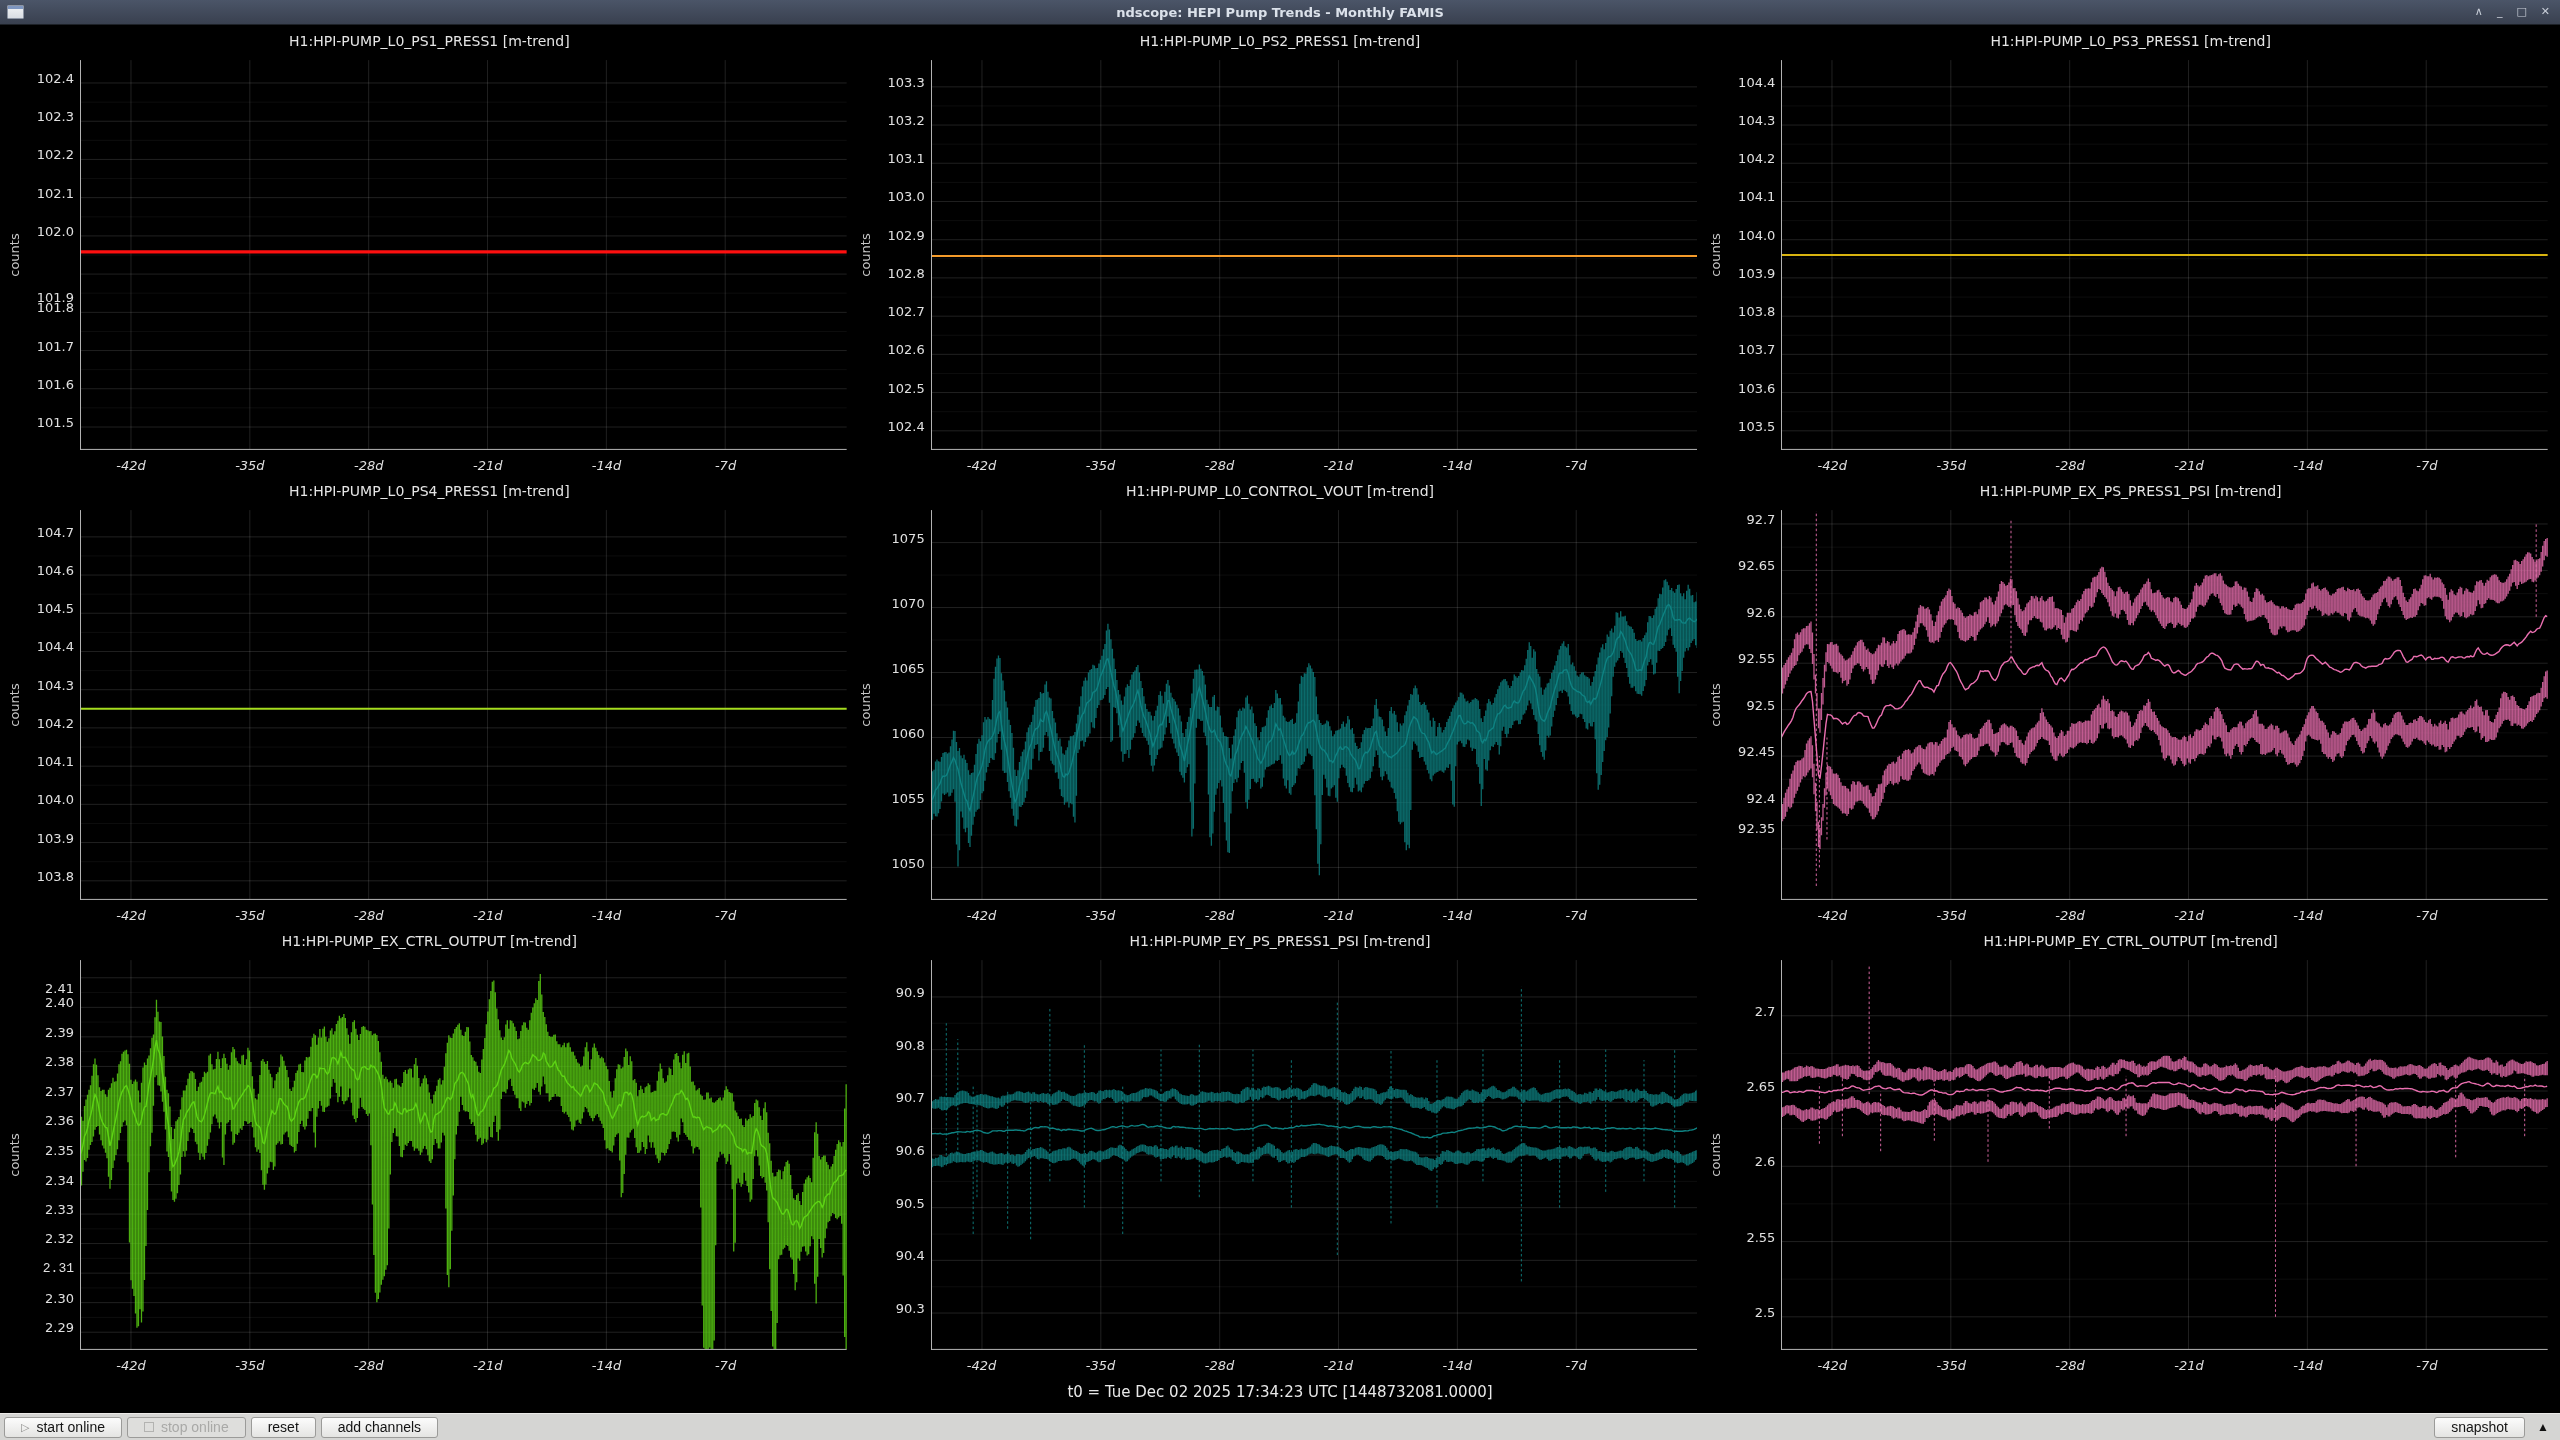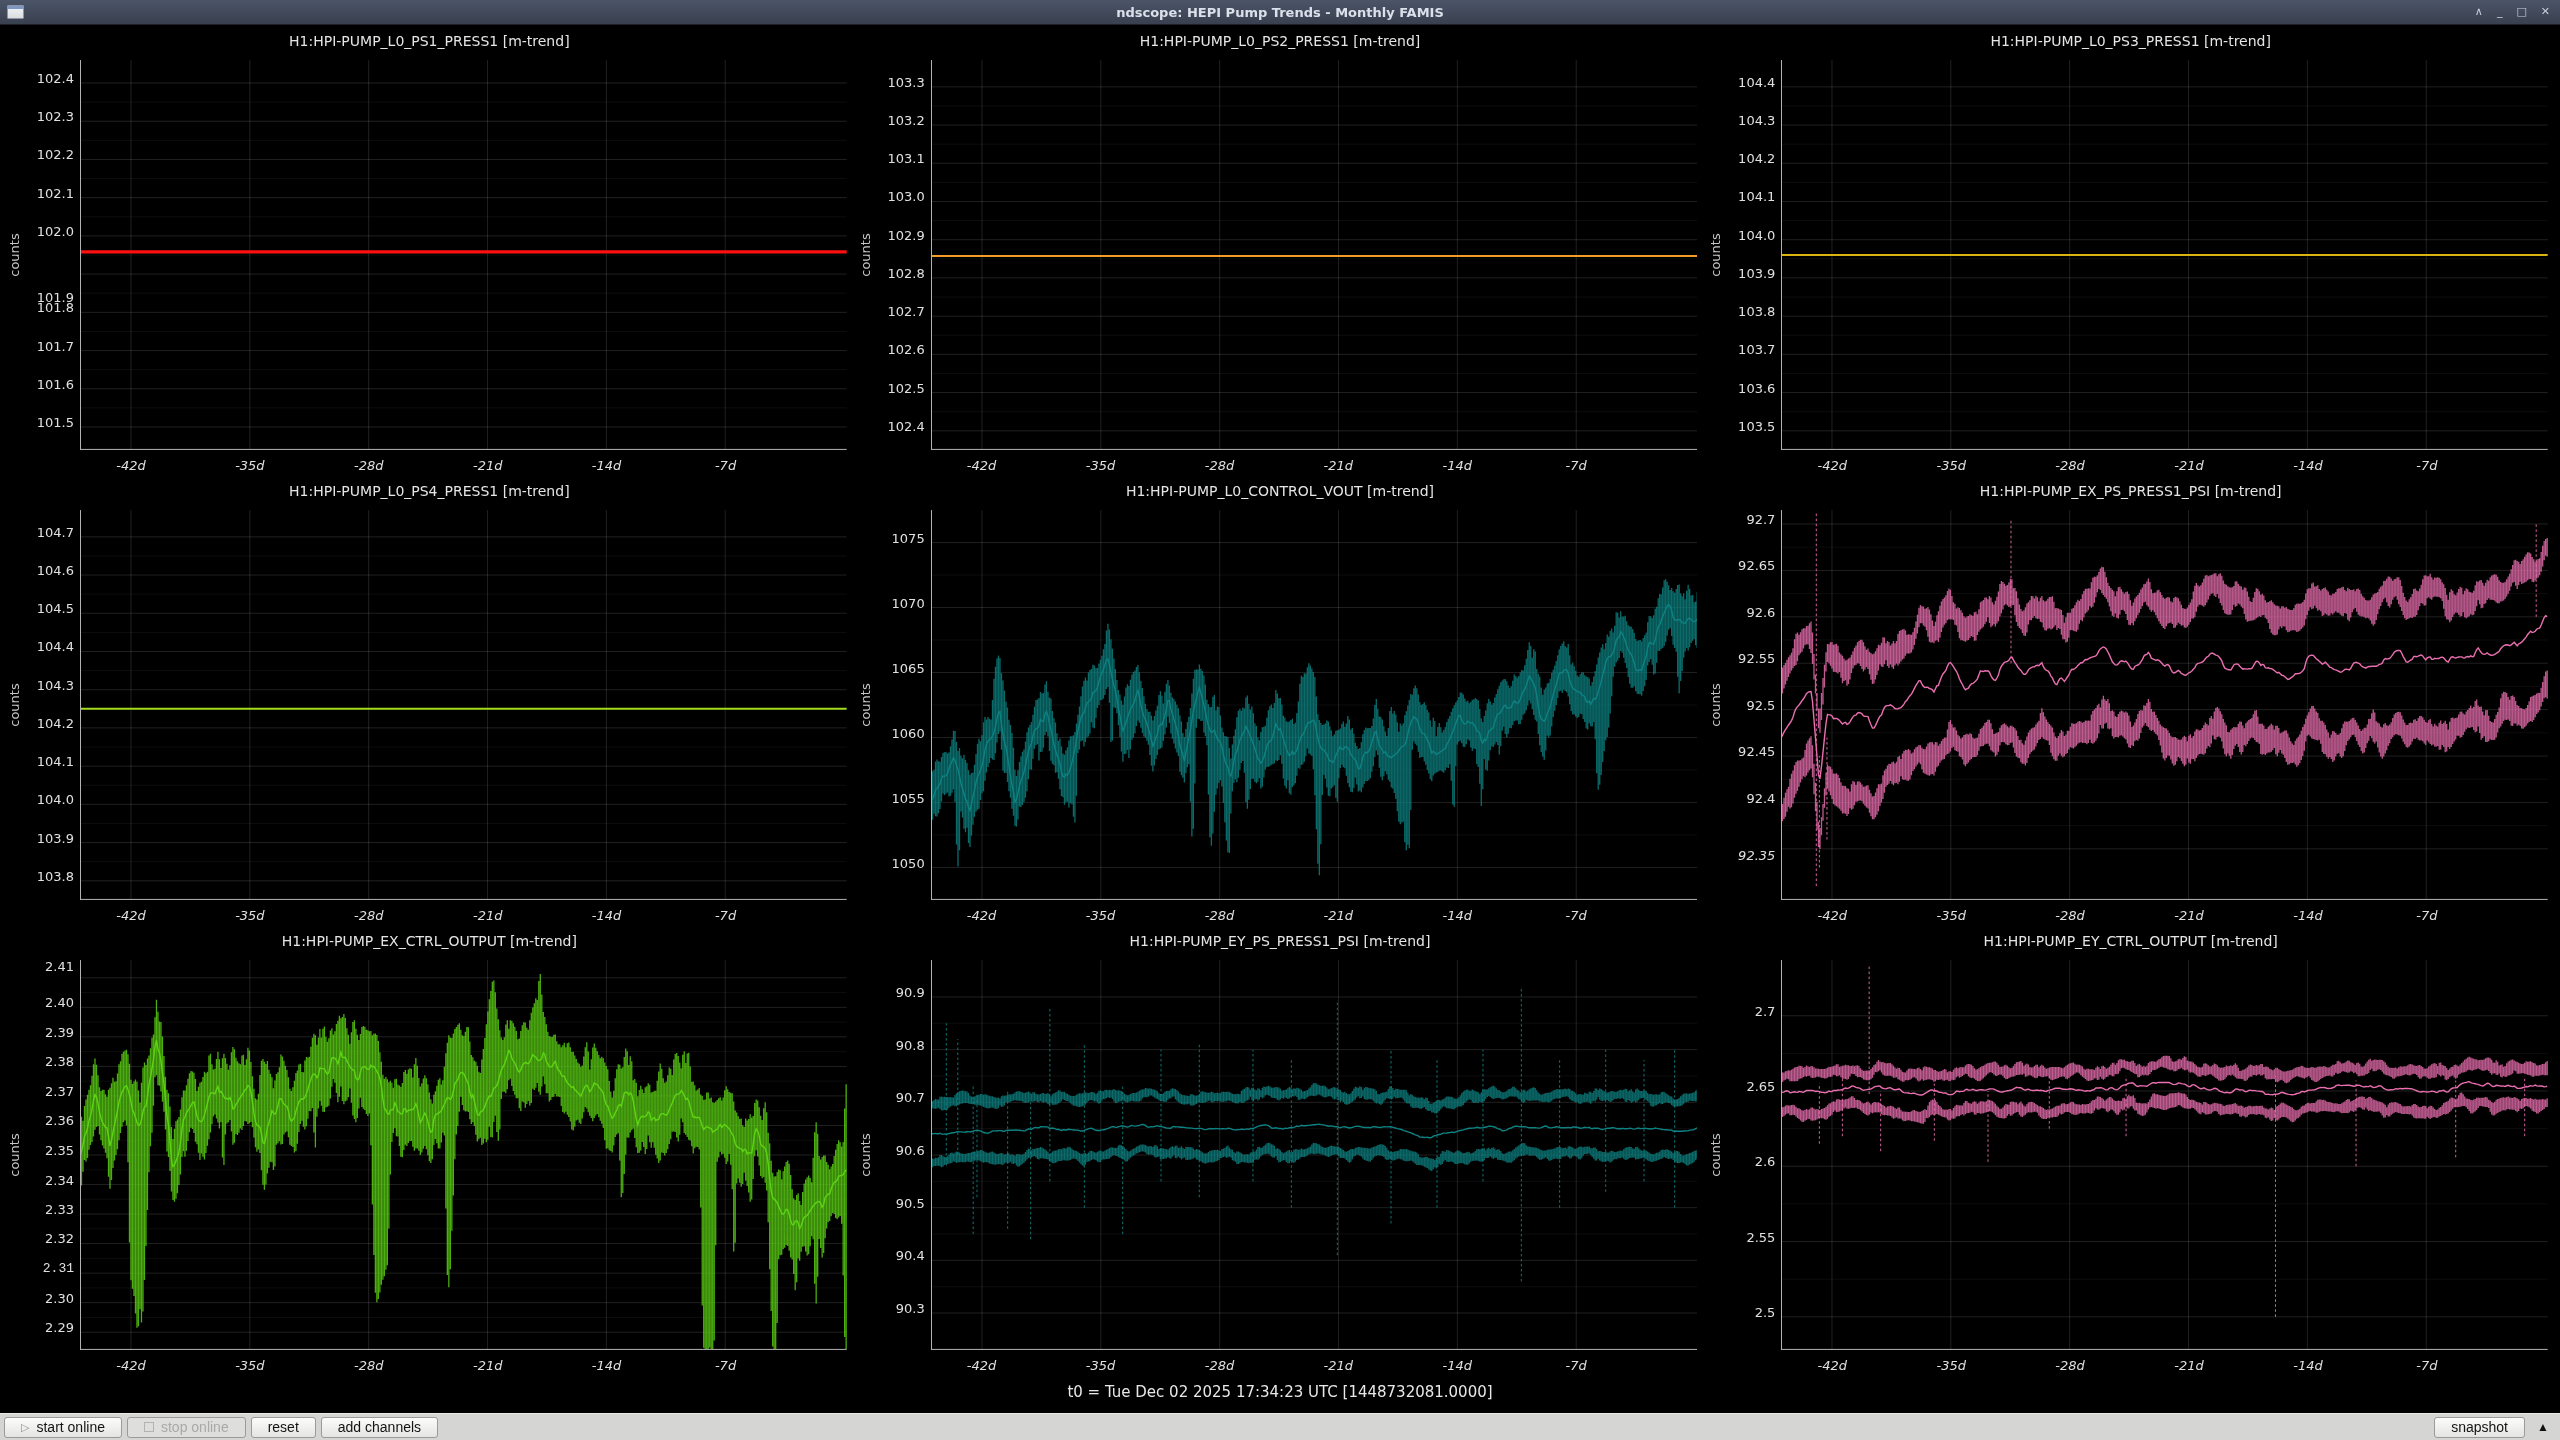--- a/index.html
+++ b/index.html
@@ -249,21 +249,21 @@
               <span>counts</span>
             </div>
           <div class="yticks">
               <div class="ytick" style="top: 13.9286px;">92.7</div>
               <div class="ytick" style="top: 60.3571px;">92.65</div>
               <div class="ytick" style="top: 106.786px; text-align: center;">92.6</div>
               <div class="ytick" style="top: 153.214px;">92.55</div>
               <div class="ytick" style="top: 199.643px;">92.5</div>
               <div class="ytick" style="top: 246.071px;">92.45</div>
               <div class="ytick" style="top: 292.5px;">92.4</div>
-              <div class="ytick" style="top: 350px; font-style: italic;">92.35</div>
+              <div class="ytick" style="top: 323px;">92.35</div>
             </div>
           <div class="parea">
               <svg viewBox="0 0 767 390">
                 <path d="M0 37.1 H767 M0 83.6 H767 M0 130.0 H767 M0 176.4 H767 M0 222.9 H767 M0 269.3 H767 M0 315.7 H767 " stroke="#ffffff" stroke-opacity="0.055" fill="none"></path>
                 <path d="M0 13.9 H767 M0 60.4 H767 M0 106.8 H767 M0 153.2 H767 M0 199.6 H767 M0 246.1 H767 M0 292.5 H767 M0 338.9 H767 M51.0 0 V390 M169.9 0 V390 M288.8 0 V390 M407.7 0 V390 M526.6 0 V390 M645.5 0 V390 " stroke="#ffffff" stroke-opacity="0.13" fill="none"></path>
                 <path d="M0.0 187.4 V160.1 M0.0 314.9 V297.0 M1.5 183.6 V157.5 M1.5 311.3 V294.0 M3.0 178.6 V155.1 M3.0 309.0 V287.9 M4.5 174.4 V152.9 M4.5 306.7 V282.7 M6.0 170.8 V149.8 M6.0 301.8 V279.4 M7.5 166.9 V147.3 M7.5 296.8 V276.8 M9.0 163.5 V145.3 M9.0 298.5 V268.7 M10.5 160.4 V142.8 M10.5 297.2 V263.9 M12.0 158.2 V138.2 M12.0 293.5 V260.6 M13.5 156.1 V129.3 M13.5 287.7 V255.4 M15.0 154.9 V123.6 M15.0 283.9 V252.1 M16.5 151.2 V122.5 M16.5 280.8 V250.4 M18.0 145.2 V124.8 M18.0 276.8 V250.5 M19.5 143.3 V122.3 M19.5 272.6 V250.2 M21.0 141.7 V119.1 M21.0 269.3 V248.5 M22.5 138.6 V118.3 M22.5 266.4 V247.4 M24.0 135.2 V118.1 M24.0 267.4 V239.9 M25.5 134.1 V116.0 M25.5 265.5 V233.6 M27.0 134.5 V115.8 M27.0 262.5 V230.5 M28.5 139.1 V113.2 M28.5 260.3 V228.2 M30.0 143.1 V111.4 M30.0 258.5 V226.3 M31.5 153.9 V122.5 M31.5 267.2 V235.3 M33.0 169.5 V143.9 M33.0 284.2 V253.9 M34.5 183.5 V164.7 M34.5 301.4 V272.7 M36.0 200.3 V183.0 M36.0 319.8 V291.9 M37.5 218.3 V198.5 M37.5 337.1 V311.8 M39.0 222.7 V198.5 M39.0 339.1 V318.1 M40.5 210.1 V183.0 M40.5 325.4 V307.4 M42.0 194.4 V168.1 M42.0 310.9 V294.0 M43.5 177.5 V154.7 M43.5 297.8 V278.2 M45.0 161.6 V142.3 M45.0 285.5 V262.9 M46.5 152.0 V133.9 M46.5 278.2 V254.6 M48.0 153.2 V134.3 M48.0 281.6 V256.0 M49.5 155.8 V132.1 M49.5 285.2 V256.9 M51.0 158.4 V131.9 M51.0 289.1 V259.3 M52.5 161.7 V134.7 M52.5 294.0 V263.6 M54.0 162.1 V134.1 M54.0 295.6 V263.8 M55.5 162.6 V133.6 M55.5 296.3 V263.3 M57.0 163.6 V135.8 M57.0 297.6 V264.8 M58.5 162.1 V142.5 M58.5 298.9 V268.0 M60.0 167.7 V144.3 M60.0 300.9 V272.3 M61.5 173.2 V145.7 M61.5 303.5 V275.8 M63.0 171.0 V148.5 M63.0 303.4 V275.7 M64.5 170.2 V150.6 M64.5 303.7 V276.0 M66.0 175.7 V149.7 M66.0 306.0 V278.2 M67.5 174.1 V148.6 M67.5 304.1 V278.7 M69.0 169.4 V147.5 M69.0 298.2 V281.5 M70.5 163.1 V144.8 M70.5 299.9 V274.3 M72.0 158.5 V141.3 M72.0 298.9 V271.0 M73.5 155.5 V137.8 M73.5 295.2 V271.7 M75.0 155.1 V135.4 M75.0 291.9 V274.8 M76.5 153.2 V132.3 M76.5 291.5 V271.5 M78.0 153.5 V131.0 M78.0 290.7 V271.2 M79.5 156.0 V129.8 M79.5 290.6 V272.5 M81.0 159.1 V129.6 M81.0 291.3 V274.5 M82.5 161.5 V132.2 M82.5 293.9 V276.7 M84.0 159.5 V136.1 M84.0 295.8 V276.5 M85.5 156.9 V139.8 M85.5 297.6 V275.6 M87.0 158.9 V138.6 M87.0 298.5 V275.4 M88.5 164.3 V141.8 M88.5 302.8 V279.7 M90.0 169.8 V143.1 M90.0 306.4 V283.4 M91.5 174.1 V144.2 M91.5 309.4 V286.5 M93.0 173.5 V143.6 M93.0 309.4 V286.1 M94.5 169.5 V141.2 M94.5 307.4 V282.5 M96.0 165.0 V138.2 M96.0 304.8 V278.4 M97.5 160.5 V134.6 M97.5 301.2 V274.4 M99.0 154.6 V135.2 M99.0 296.0 V274.2 M100.5 156.4 V132.6 M100.5 292.5 V273.5 M102.0 157.1 V127.1 M102.0 289.0 V265.4 M103.5 154.2 V127.5 M103.5 282.7 V260.5 M105.0 150.3 V133.1 M105.0 276.7 V258.9 M106.5 156.0 V130.9 M106.5 275.1 V255.5 M108.0 158.0 V132.0 M108.0 273.8 V253.8 M109.5 154.4 V135.5 M109.5 271.0 V254.0 M111.0 157.2 V133.5 M111.0 273.8 V252.3 M112.5 159.1 V130.9 M112.5 275.2 V251.4 M114.0 155.5 V133.1 M114.0 273.3 V253.4 M115.5 153.5 V131.0 M115.5 272.8 V251.7 M117.0 155.6 V123.9 M117.0 274.2 V247.0 M118.5 153.5 V121.0 M118.5 271.7 V245.8 M120.0 151.4 V120.1 M120.0 266.3 V249.0 M121.5 149.5 V119.5 M121.5 269.2 V243.5 M123.0 148.4 V119.0 M123.0 270.0 V240.9 M124.5 145.7 V120.4 M124.5 269.6 V239.7 M126.0 143.4 V124.8 M126.0 270.9 V240.0 M127.5 143.4 V124.2 M127.5 270.8 V239.1 M129.0 143.5 V124.5 M129.0 269.6 V240.3 M130.5 142.4 V124.7 M130.5 265.3 V243.5 M132.0 139.4 V122.3 M132.0 261.1 V242.5 M133.5 134.9 V117.7 M133.5 259.4 V239.2 M135.0 128.8 V111.5 M135.0 256.5 V237.2 M136.5 123.4 V104.8 M136.5 254.5 V236.4 M138.0 117.1 V97.8 M138.0 252.5 V234.9 M139.5 113.2 V94.9 M139.5 254.2 V235.3 M141.0 113.3 V96.1 M141.0 259.3 V237.8 M142.5 115.4 V96.4 M142.5 262.8 V239.1 M144.0 116.6 V98.7 M144.0 263.9 V239.3 M145.5 120.3 V98.1 M145.5 264.5 V236.5 M147.0 126.7 V97.0 M147.0 265.3 V233.6 M148.5 131.8 V99.4 M148.5 265.8 V232.6 M150.0 132.7 V104.3 M150.0 264.6 V232.0 M151.5 132.2 V110.4 M151.5 264.0 V232.2 M153.0 133.2 V116.0 M153.0 265.6 V234.4 M154.5 130.6 V111.8 M154.5 261.7 V232.0 M156.0 130.1 V105.3 M156.0 257.2 V232.3 M157.5 132.0 V101.3 M157.5 255.9 V235.7 M159.0 127.7 V95.6 M159.0 252.7 V233.7 M160.5 122.0 V91.5 M160.5 250.6 V230.9 M162.0 117.5 V89.0 M162.0 249.6 V228.9 M163.5 114.7 V87.4 M163.5 248.9 V227.6 M165.0 113.1 V85.2 M165.0 245.2 V227.6 M166.5 110.3 V80.9 M166.5 243.9 V219.5 M168.0 109.2 V78.4 M168.0 243.6 V211.9 M169.5 109.4 V79.6 M169.5 241.5 V210.0 M171.0 109.3 V86.0 M171.0 237.9 V214.3 M172.5 110.0 V92.2 M172.5 236.8 V217.6 M174.0 114.8 V93.8 M174.0 240.2 V217.2 M175.5 115.4 V98.5 M175.5 241.1 V220.5 M177.0 122.0 V97.3 M177.0 241.8 V224.8 M178.5 128.2 V97.9 M178.5 246.3 V226.2 M180.0 130.2 V100.2 M180.0 246.9 V228.5 M181.5 130.2 V102.8 M181.5 249.5 V227.2 M183.0 130.9 V106.1 M183.0 254.5 V224.9 M184.5 131.7 V107.6 M184.5 256.3 V224.6 M186.0 130.4 V106.4 M186.0 254.0 V223.8 M187.5 129.9 V106.0 M187.5 252.6 V224.4 M189.0 128.0 V104.1 M189.0 250.2 V223.2 M190.5 125.9 V105.3 M190.5 249.0 V224.1 M192.0 126.9 V105.7 M192.0 247.3 V227.6 M193.5 130.8 V102.2 M193.5 247.1 V228.7 M195.0 130.4 V101.6 M195.0 247.1 V228.0 M196.5 125.0 V104.3 M196.5 245.3 V227.4 M198.0 121.8 V99.2 M198.0 240.7 V223.8 M199.5 119.4 V92.3 M199.5 236.5 V218.9 M201.0 118.3 V91.3 M201.0 236.3 V217.8 M202.5 116.7 V89.9 M202.5 235.9 V215.8 M204.0 114.1 V87.5 M204.0 234.4 V213.1 M205.5 111.8 V87.4 M205.5 233.8 V211.9 M207.0 107.2 V89.3 M207.0 233.8 V209.7 M208.5 113.0 V85.9 M208.5 236.3 V209.8 M210.0 117.2 V87.4 M210.0 240.3 V213.3 M211.5 115.6 V92.3 M211.5 241.4 V219.2 M213.0 114.2 V94.5 M213.0 242.4 V223.9 M214.5 116.4 V90.7 M214.5 246.5 V223.5 M216.0 113.5 V86.6 M216.0 245.0 V222.8 M217.5 111.2 V81.4 M217.5 241.8 V222.0 M219.0 106.5 V74.0 M219.0 235.4 V217.8 M220.5 103.3 V70.9 M220.5 232.2 V215.2 M222.0 99.5 V71.9 M222.0 231.9 V214.2 M223.5 95.2 V73.8 M223.5 232.4 V213.3 M225.0 94.1 V75.6 M225.0 234.3 V214.4 M226.5 95.4 V74.9 M226.5 235.3 V216.2 M228.0 96.9 V72.4 M228.0 234.9 V217.4 M229.5 96.4 V68.6 M229.5 233.1 V215.8 M231.0 95.4 V69.3 M231.0 232.6 V215.8 M232.5 94.9 V78.1 M232.5 237.5 V216.9 M234.0 105.2 V78.0 M234.0 242.9 V218.2 M235.5 111.9 V81.3 M235.5 246.5 V220.5 M237.0 116.0 V88.1 M237.0 247.7 V225.9 M238.5 118.0 V94.5 M238.5 248.3 V230.0 M240.0 119.5 V99.0 M240.0 252.3 V229.7 M241.5 123.0 V101.3 M241.5 253.9 V233.2 M243.0 125.5 V100.1 M243.0 253.9 V234.8 M244.5 125.9 V97.1 M244.5 255.6 V230.6 M246.0 122.5 V93.5 M246.0 252.9 V226.6 M247.5 114.5 V92.2 M247.5 247.9 V222.6 M249.0 110.1 V90.3 M249.0 244.3 V220.2 M250.5 110.3 V85.9 M250.5 242.0 V218.6 M252.0 107.9 V86.2 M252.0 240.8 V217.7 M253.5 106.0 V88.4 M253.5 239.6 V217.2 M255.0 108.2 V85.8 M255.0 236.4 V214.5 M256.5 109.0 V87.1 M256.5 233.0 V212.4 M258.0 108.6 V91.1 M258.0 229.9 V210.8 M259.5 111.7 V87.6 M259.5 229.1 V203.1 M261.0 112.5 V85.9 M261.0 226.9 V198.2 M262.5 117.5 V90.1 M262.5 228.8 V202.2 M264.0 120.3 V91.5 M264.0 229.6 V206.4 M265.5 120.4 V90.7 M265.5 230.3 V209.5 M267.0 118.7 V88.6 M267.0 230.8 V212.1 M268.5 118.2 V86.9 M268.5 235.0 V213.9 M270.0 119.4 V86.9 M270.0 242.8 V215.5 M271.5 118.6 V86.3 M271.5 246.2 V217.5 M273.0 117.2 V91.6 M273.0 249.3 V222.6 M274.5 115.2 V98.3 M274.5 250.7 V226.5 M276.0 120.0 V98.0 M276.0 250.7 V228.0 M277.5 118.0 V98.4 M277.5 245.7 V225.9 M279.0 119.0 V99.3 M279.0 243.4 V223.2 M280.5 124.6 V99.9 M280.5 245.8 V219.9 M282.0 129.1 V104.9 M282.0 247.2 V221.5 M283.5 129.3 V112.6 M283.5 246.3 V226.0 M285.0 132.5 V107.1 M285.0 243.9 V224.4 M286.5 131.8 V102.8 M286.5 242.9 V220.8 M288.0 127.6 V102.8 M288.0 239.5 V220.8 M289.5 120.1 V102.7 M289.5 237.2 V216.7 M291.0 119.9 V98.7 M291.0 237.8 V213.1 M292.5 120.6 V98.0 M292.5 238.4 V213.7 M294.0 121.3 V95.2 M294.0 237.3 V213.7 M295.5 121.7 V92.2 M295.5 235.7 V213.2 M297.0 119.8 V89.8 M297.0 233.8 V211.7 M298.5 113.7 V90.9 M298.5 232.7 V211.1 M300.0 110.0 V89.0 M300.0 232.2 V211.4 M301.5 111.2 V84.2 M301.5 233.1 V212.8 M303.0 107.4 V80.9 M303.0 232.8 V211.9 M304.5 103.5 V78.7 M304.5 232.9 V210.6 M306.0 102.1 V78.7 M306.0 234.3 V210.8 M307.5 100.3 V78.2 M307.5 232.9 V210.4 M309.0 96.1 V78.4 M309.0 229.7 V210.8 M310.5 97.6 V72.1 M310.5 233.1 V204.5 M312.0 96.7 V67.8 M312.0 233.8 V200.9 M313.5 92.6 V66.6 M313.5 232.4 V199.4 M315.0 87.3 V66.8 M315.0 230.8 V197.9 M316.5 82.3 V65.2 M316.5 228.2 V195.3 M318.0 79.0 V61.9 M318.0 223.5 V193.7 M319.5 80.0 V58.4 M319.5 214.9 V197.5 M321.0 82.9 V56.6 M321.0 218.6 V189.6 M322.5 84.9 V57.3 M322.5 218.4 V185.7 M324.0 86.9 V61.6 M324.0 213.7 V189.3 M325.5 88.8 V67.2 M325.5 212.7 V191.0 M327.0 92.2 V72.8 M327.0 218.5 V189.0 M328.5 96.4 V76.0 M328.5 219.3 V193.2 M330.0 101.1 V77.9 M330.0 218.2 V201.1 M331.5 105.6 V79.8 M331.5 226.2 V200.3 M333.0 106.6 V81.3 M333.0 228.5 V201.6 M334.5 103.5 V86.3 M334.5 227.1 V206.2 M336.0 107.7 V81.3 M336.0 227.0 V206.9 M337.5 108.5 V77.1 M337.5 227.6 V203.9 M339.0 104.4 V76.6 M339.0 225.8 V201.7 M340.5 100.0 V79.2 M340.5 225.2 V200.5 M342.0 99.8 V81.7 M342.0 226.4 V201.3 M343.5 101.1 V83.8 M343.5 228.2 V202.4 M345.0 103.9 V81.9 M345.0 229.6 V201.4 M346.5 110.0 V81.5 M346.5 233.6 V202.7 M348.0 114.6 V84.0 M348.0 237.2 V205.6 M349.5 115.2 V90.2 M349.5 237.9 V211.5 M351.0 112.9 V95.7 M351.0 235.3 V217.0 M352.5 115.3 V92.4 M352.5 236.0 V215.5 M354.0 111.3 V88.5 M354.0 231.2 V212.6 M355.5 108.1 V86.5 M355.5 229.9 V208.9 M357.0 105.3 V84.9 M357.0 230.7 V203.9 M358.5 102.6 V82.6 M358.5 228.6 V201.0 M360.0 99.0 V79.5 M360.0 222.9 V200.1 M361.5 96.0 V77.4 M361.5 217.5 V200.4 M363.0 92.4 V74.3 M363.0 215.7 V195.2 M364.5 91.7 V73.7 M364.5 213.1 V195.8 M366.0 95.2 V71.5 M366.0 216.0 V193.0 M367.5 96.7 V68.4 M367.5 217.3 V188.9 M369.0 99.7 V71.9 M369.0 219.7 V191.7 M370.5 101.8 V79.3 M370.5 221.0 V199.0 M372.0 100.2 V83.2 M372.0 219.9 V201.8 M373.5 102.2 V82.8 M373.5 222.2 V201.6 M375.0 105.2 V82.5 M375.0 223.9 V205.1 M376.5 108.1 V80.2 M376.5 225.4 V207.9 M378.0 111.3 V79.8 M378.0 230.1 V210.7 M379.5 113.7 V82.1 M379.5 235.6 V214.4 M381.0 115.9 V84.9 M381.0 242.6 V216.2 M382.5 117.9 V87.4 M382.5 248.6 V217.2 M384.0 118.9 V88.7 M384.0 250.6 V218.1 M385.5 116.3 V87.6 M385.5 247.9 V218.5 M387.0 113.7 V87.0 M387.0 245.4 V220.3 M388.5 113.0 V87.5 M388.5 245.7 V223.0 M390.0 112.4 V91.1 M390.0 249.5 V225.7 M391.5 113.9 V92.1 M391.5 253.6 V227.2 M393.0 118.0 V87.9 M393.0 255.7 V227.1 M394.5 117.5 V86.6 M394.5 254.9 V226.9 M396.0 115.1 V87.2 M396.0 251.2 V228.1 M397.5 112.7 V88.3 M397.5 246.9 V229.4 M399.0 114.0 V91.1 M399.0 248.2 V229.8 M400.5 115.6 V94.7 M400.5 251.0 V229.6 M402.0 115.3 V98.0 M402.0 253.9 V227.2 M403.5 117.4 V98.7 M403.5 256.2 V225.7 M405.0 118.0 V99.0 M405.0 254.8 V227.0 M406.5 116.8 V97.4 M406.5 248.4 V231.2 M408.0 114.7 V94.9 M408.0 252.6 V225.7 M409.5 111.9 V92.4 M409.5 253.7 V224.3 M411.0 108.5 V89.2 M411.0 249.3 V227.8 M412.5 108.5 V81.4 M412.5 249.1 V225.9 M414.0 107.3 V75.7 M414.0 251.2 V221.5 M415.5 101.7 V73.0 M415.5 248.1 V219.3 M417.0 96.8 V75.2 M417.0 245.6 V219.6 M418.5 94.6 V76.5 M418.5 244.1 V220.4 M420.0 94.8 V75.1 M420.0 243.7 V220.0 M421.5 95.8 V72.4 M421.5 244.3 V218.1 M423.0 96.6 V68.8 M423.0 244.7 V215.3 M424.5 95.2 V65.5 M424.5 243.3 V212.6 M426.0 92.4 V64.9 M426.0 238.6 V214.1 M427.5 89.4 V66.2 M427.5 235.9 V215.3 M429.0 85.6 V65.5 M429.0 237.2 V207.9 M430.5 83.7 V64.9 M430.5 233.5 V206.1 M432.0 83.1 V64.5 M432.0 225.5 V208.7 M433.5 85.8 V63.1 M433.5 229.3 V201.4 M435.0 86.9 V63.3 M435.0 229.5 V198.1 M436.5 83.9 V66.1 M436.5 227.1 V197.1 M438.0 88.4 V64.2 M438.0 226.5 V198.6 M439.5 92.9 V63.3 M439.5 227.8 V201.3 M441.0 95.4 V65.8 M441.0 231.6 V204.2 M442.5 100.0 V70.4 M442.5 238.6 V208.9 M444.0 103.2 V73.8 M444.0 244.3 V212.6 M445.5 104.1 V74.8 M445.5 246.3 V215.3 M447.0 104.6 V76.1 M447.0 243.6 V222.0 M448.5 104.6 V77.1 M448.5 245.7 V222.3 M450.0 104.5 V77.5 M450.0 248.7 V219.7 M451.5 99.9 V77.1 M451.5 244.9 V218.2 M453.0 94.8 V75.9 M453.0 239.1 V217.1 M454.5 96.8 V71.5 M454.5 235.8 V217.3 M456.0 96.0 V71.1 M456.0 234.1 V217.3 M457.5 93.5 V73.6 M457.5 237.1 V213.7 M459.0 94.5 V75.8 M459.0 242.0 V211.5 M460.5 96.7 V76.4 M460.5 244.4 V211.7 M462.0 98.2 V79.8 M462.0 242.0 V215.5 M463.5 103.9 V77.4 M463.5 235.1 V218.3 M465.0 109.4 V77.6 M465.0 236.3 V213.3 M466.5 111.7 V81.5 M466.5 234.1 V211.4 M468.0 111.3 V86.6 M468.0 231.0 V209.9 M469.5 110.7 V91.1 M469.5 228.6 V209.1 M471.0 110.8 V91.9 M471.0 227.6 V207.9 M472.5 110.2 V87.6 M472.5 228.0 V204.2 M474.0 109.6 V82.0 M474.0 229.9 V200.7 M475.5 108.3 V78.2 M475.5 232.0 V200.0 M477.0 107.1 V78.6 M477.0 232.4 V206.4 M478.5 106.2 V81.2 M478.5 233.9 V213.8 M480.0 107.0 V84.7 M480.0 244.0 V213.8 M481.5 105.3 V83.7 M481.5 244.8 V213.7 M483.0 105.0 V85.4 M483.0 244.1 V215.5 M484.5 107.7 V90.2 M484.5 244.9 V219.0 M486.0 109.3 V92.4 M486.0 243.6 V218.7 M487.5 112.9 V91.9 M487.5 242.4 V216.7 M489.0 119.0 V91.1 M489.0 242.6 V215.4 M490.5 122.8 V90.3 M490.5 241.8 V213.7 M492.0 124.5 V92.2 M492.0 240.3 V215.3 M493.5 125.1 V94.2 M493.5 238.0 V219.4 M495.0 125.1 V95.5 M495.0 244.3 V215.7 M496.5 124.5 V95.7 M496.5 246.3 V215.7 M498.0 119.4 V96.2 M498.0 242.7 V218.0 M499.5 116.4 V98.4 M499.5 240.1 V223.2 M501.0 118.3 V96.1 M501.0 243.6 V222.4 M502.5 116.1 V96.3 M502.5 244.7 V221.5 M504.0 116.4 V97.6 M504.0 248.1 V220.5 M505.5 120.1 V96.9 M505.5 252.0 V220.6 M507.0 122.2 V98.6 M507.0 254.8 V223.6 M508.5 121.7 V99.4 M508.5 254.2 V227.4 M510.0 120.7 V99.9 M510.0 252.9 V231.2 M511.5 120.1 V99.9 M511.5 253.0 V233.5 M513.0 120.3 V98.1 M513.0 252.5 V234.9 M514.5 120.5 V94.7 M514.5 254.6 V230.8 M516.0 121.9 V93.6 M516.0 256.8 V228.5 M517.5 121.5 V93.4 M517.5 255.4 V226.7 M519.0 120.8 V93.8 M519.0 253.3 V224.4 M520.5 119.0 V93.2 M520.5 249.9 V220.8 M522.0 117.4 V91.9 M522.0 246.1 V217.1 M523.5 115.4 V89.7 M523.5 240.7 V214.3 M525.0 109.3 V83.5 M525.0 231.4 V208.8 M526.5 104.9 V79.1 M526.5 225.7 V205.2 M528.0 100.8 V78.2 M528.0 224.7 V202.2 M529.5 97.1 V78.3 M529.5 226.4 V198.6 M531.0 99.3 V73.5 M531.0 228.5 V196.1 M532.5 98.5 V72.5 M532.5 228.9 V195.9 M534.0 95.8 V76.4 M534.0 229.4 V198.5 M535.5 98.1 V76.1 M535.5 229.9 V201.5 M537.0 100.6 V75.2 M537.0 230.4 V203.1 M538.5 99.8 V78.9 M538.5 229.7 V208.3 M540.0 101.2 V80.4 M540.0 233.8 V210.7 M541.5 105.9 V78.9 M541.5 242.0 V210.7 M543.0 105.1 V77.9 M543.0 243.9 V212.4 M544.5 103.4 V77.5 M544.5 244.3 V214.9 M546.0 104.4 V79.7 M546.0 246.7 V219.5 M547.5 105.6 V81.5 M547.5 248.7 V222.5 M549.0 105.5 V84.8 M549.0 246.9 V227.7 M550.5 103.3 V85.5 M550.5 249.1 V224.5 M552.0 104.5 V83.6 M552.0 252.1 V221.1 M553.5 102.7 V83.5 M553.5 250.5 V221.4 M555.0 101.2 V82.0 M555.0 246.6 V222.9 M556.5 102.6 V79.0 M556.5 243.7 V224.7 M558.0 102.8 V78.1 M558.0 243.3 V224.6 M559.5 104.5 V78.2 M559.5 246.5 V222.9 M561.0 105.7 V77.3 M561.0 247.9 V218.3 M562.5 106.1 V76.8 M562.5 246.2 V213.7 M564.0 102.9 V79.9 M564.0 241.0 V211.5 M565.5 103.8 V81.1 M565.5 235.3 V211.6 M567.0 109.8 V77.8 M567.0 231.0 V211.8 M568.5 111.1 V79.0 M568.5 229.6 V211.1 M570.0 107.4 V80.0 M570.0 227.2 V209.4 M571.5 102.2 V80.0 M571.5 225.0 V207.9 M573.0 99.5 V79.1 M573.0 224.7 V207.8 M574.5 97.9 V81.1 M574.5 227.2 V209.9 M576.0 101.6 V79.0 M576.0 231.0 V212.5 M577.5 104.7 V78.4 M577.5 234.8 V215.5 M579.0 105.6 V80.0 M579.0 236.9 V219.1 M580.5 106.4 V83.7 M580.5 241.0 V220.9 M582.0 106.4 V86.2 M582.0 243.5 V219.4 M583.5 107.3 V87.8 M583.5 242.4 V217.8 M585.0 108.1 V90.0 M585.0 238.1 V217.8 M586.5 107.6 V90.5 M586.5 233.2 V214.4 M588.0 108.4 V90.4 M588.0 230.8 V209.1 M589.5 110.5 V89.7 M589.5 226.1 V208.7 M591.0 113.6 V87.1 M591.0 228.2 V203.2 M592.5 115.6 V84.4 M592.5 231.8 V199.6 M594.0 114.3 V83.4 M594.0 233.5 V202.5 M595.5 109.9 V83.0 M595.5 231.6 V211.2 M597.0 104.2 V81.9 M597.0 237.4 V212.6 M598.5 99.3 V78.7 M598.5 242.6 V213.4 M600.0 95.9 V76.8 M600.0 246.5 V216.5 M601.5 92.2 V75.4 M601.5 248.7 V217.4 M603.0 89.2 V71.0 M603.0 246.4 V214.3 M604.5 87.7 V70.6 M604.5 243.6 V213.1 M606.0 92.3 V68.8 M606.0 240.3 V215.2 M607.5 96.0 V66.4 M607.5 235.8 V215.8 M609.0 97.4 V66.7 M609.0 233.2 V214.6 M610.5 94.2 V68.4 M610.5 229.0 V212.2 M612.0 89.7 V70.7 M612.0 227.3 V207.9 M613.5 87.2 V69.1 M613.5 225.2 V204.4 M615.0 86.2 V68.7 M615.0 224.3 V203.0 M616.5 89.8 V67.2 M616.5 224.5 V202.1 M618.0 94.1 V67.2 M618.0 225.2 V201.7 M619.5 97.0 V69.9 M619.5 225.8 V202.3 M621.0 100.9 V76.0 M621.0 228.4 V205.5 M622.5 104.9 V82.7 M622.5 231.7 V209.5 M624.0 108.1 V87.0 M624.0 234.3 V212.5 M625.5 109.9 V90.5 M625.5 237.1 V214.9 M627.0 108.9 V92.0 M627.0 237.7 V214.9 M628.5 108.2 V89.2 M628.5 236.4 V213.1 M630.0 107.5 V87.3 M630.0 234.7 V212.5 M631.5 107.9 V84.0 M631.5 231.4 V213.1 M633.0 106.6 V79.0 M633.0 228.8 V209.7 M634.5 106.8 V78.4 M634.5 229.1 V209.2 M636.0 104.9 V80.5 M636.0 227.8 V210.9 M637.5 100.2 V81.3 M637.5 229.7 V208.0 M639.0 96.3 V78.5 M639.0 230.4 V206.0 M640.5 93.0 V74.8 M640.5 230.3 V205.9 M642.0 93.7 V69.1 M642.0 231.3 V207.2 M643.5 95.6 V65.5 M643.5 233.6 V209.7 M645.0 95.1 V65.2 M645.0 235.1 V212.1 M646.5 88.3 V66.3 M646.5 230.5 V212.8 M648.0 87.1 V66.2 M648.0 232.3 V210.2 M649.5 88.8 V63.7 M649.5 233.9 V209.0 M651.0 89.8 V67.2 M651.0 235.5 V214.0 M652.5 87.3 V69.4 M652.5 234.6 V216.5 M654.0 86.4 V67.5 M654.0 236.5 V213.8 M655.5 86.8 V67.6 M655.5 236.7 V215.5 M657.0 86.6 V67.3 M657.0 236.1 V216.5 M658.5 87.2 V67.8 M658.5 239.8 V212.7 M660.0 88.3 V69.1 M660.0 239.5 V210.6 M661.5 91.0 V72.5 M661.5 234.9 V214.0 M663.0 98.6 V74.1 M663.0 237.0 V212.7 M664.5 106.3 V78.0 M664.5 242.2 V210.7 M666.0 109.1 V84.8 M666.0 241.4 V214.0 M667.5 109.8 V89.7 M667.5 236.9 V219.6 M669.0 112.3 V82.3 M669.0 239.1 V211.7 M670.5 110.5 V79.2 M670.5 237.0 V208.0 M672.0 107.0 V80.8 M672.0 233.9 V207.6 M673.5 104.2 V84.1 M673.5 231.5 V208.6 M675.0 102.5 V85.2 M675.0 229.4 V208.1 M676.5 102.7 V82.5 M676.5 225.7 V207.5 M678.0 104.8 V78.9 M678.0 225.8 V204.5 M679.5 106.8 V76.6 M679.5 227.8 V201.8 M681.0 106.0 V77.7 M681.0 227.1 V201.6 M682.5 102.1 V84.2 M682.5 225.0 V203.6 M684.0 107.1 V80.6 M684.0 221.7 V204.6 M685.5 108.3 V78.1 M685.5 219.3 V201.6 M687.0 107.2 V79.2 M687.0 217.4 V199.9 M688.5 106.2 V81.8 M688.5 218.1 V197.9 M690.0 104.2 V82.1 M690.0 217.4 V195.5 M691.5 105.1 V82.6 M691.5 217.1 V198.2 M693.0 104.8 V80.6 M693.0 220.0 V196.8 M694.5 100.9 V75.3 M694.5 222.3 V191.0 M696.0 96.2 V71.1 M696.0 221.5 V189.5 M697.5 90.2 V71.8 M697.5 216.6 V195.4 M699.0 94.3 V70.5 M699.0 223.1 V197.0 M700.5 98.1 V69.9 M700.5 229.7 V196.5 M702.0 97.7 V72.7 M702.0 228.0 V201.5 M703.5 93.9 V75.6 M703.5 226.2 V205.3 M705.0 93.1 V72.6 M705.0 232.1 V200.2 M706.5 90.0 V69.8 M706.5 232.1 V200.1 M708.0 88.2 V70.6 M708.0 231.3 V205.8 M709.5 89.8 V67.3 M709.5 229.3 V211.1 M711.0 89.8 V65.5 M711.0 230.0 V212.1 M712.5 89.9 V64.7 M712.5 229.9 V212.4 M714.0 90.8 V64.2 M714.0 229.7 V209.0 M715.5 92.4 V64.8 M715.5 227.6 V204.8 M717.0 93.3 V66.8 M717.0 222.4 V201.9 M718.5 93.2 V70.2 M718.5 218.3 V197.4 M720.0 91.5 V72.0 M720.0 216.6 V188.2 M721.5 91.3 V72.7 M721.5 213.7 V183.4 M723.0 90.4 V72.6 M723.0 210.9 V181.7 M724.5 88.6 V71.8 M724.5 209.8 V182.0 M726.0 86.4 V69.3 M726.0 210.1 V183.1 M727.5 83.6 V66.4 M727.5 209.4 V187.0 M729.0 80.8 V63.6 M729.0 211.0 V189.8 M730.5 76.4 V59.3 M730.5 215.8 V186.0 M732.0 72.8 V55.0 M732.0 216.0 V185.6 M733.5 72.0 V50.3 M733.5 213.6 V186.9 M735.0 75.8 V49.6 M735.0 213.4 V191.0 M736.5 78.9 V51.0 M736.5 215.8 V195.1 M738.0 75.0 V51.6 M738.0 214.8 V196.0 M739.5 71.7 V54.0 M739.5 215.9 V198.0 M741.0 73.9 V50.9 M741.0 218.5 V198.3 M742.5 73.1 V49.2 M742.5 218.8 V199.0 M744.0 72.4 V46.8 M744.0 217.3 V199.6 M745.5 71.6 V44.1 M745.5 215.8 V198.1 M747.0 70.1 V42.3 M747.0 213.4 V194.9 M748.5 69.3 V42.4 M748.5 211.9 V191.3 M750.0 69.0 V43.4 M750.0 210.9 V187.1 M751.5 71.7 V46.9 M751.5 211.9 V186.3 M753.0 72.2 V49.2 M753.0 210.1 V185.4 M754.5 70.4 V51.6 M754.5 207.2 V184.9 M756.0 68.7 V50.4 M756.0 204.0 V183.6 M757.5 67.5 V48.9 M757.5 202.4 V182.8 M759.0 65.2 V48.2 M759.0 200.2 V182.9 M760.5 61.6 V42.0 M760.5 196.6 V177.7 M762.0 56.4 V35.7 M762.0 192.1 V172.0 M763.5 50.3 V31.0 M763.5 188.3 V166.2 M765.0 45.7 V28.9 M765.0 187.2 V161.6 M766.5 46.7 V28.0 M766.5 188.7 V160.6 " stroke="#ea6fb0" stroke-width="1.3" stroke-opacity="0.82" fill="none"></path>
                 <path d="M35.3 376.1 V1.0 M230.1 153.2 V9.3 M38.4 357.5 V246.1 M46.0 329.6 V227.5 M755.5 106.8 V13.9 " stroke="#ea6fb0" stroke-width="1" stroke-opacity="0.9" stroke-dasharray="2.5,2.5" fill="none"></path>
                 <path d="M0.0 228.1 L1.5 225.2 L3.0 222.1 L4.5 219.7 L6.0 217.3 L7.5 215.0 L9.0 213.0 L10.5 210.6 L12.0 207.2 L13.5 201.9 L15.0 198.6 L16.5 196.6 L18.0 195.0 L19.5 193.0 L21.0 190.7 L22.5 188.8 L24.0 186.3 L25.5 183.6 L27.0 182.3 L28.5 181.7 L30.0 181.5 L31.5 191.5 L33.0 209.7 L34.5 227.6 L36.0 246.3 L37.5 264.7 L39.0 268.7 L40.5 256.3 L42.0 242.3 L43.5 227.7 L45.0 213.6 L46.5 204.4 L48.0 204.9 L49.5 204.9 L51.0 205.9 L52.5 208.7 L54.0 208.5 L55.5 208.4 L57.0 209.2 L58.5 210.4 L60.0 212.3 L61.5 214.0 L63.0 212.8 L64.5 212.3 L66.0 214.3 L67.5 213.6 L69.0 211.9 L70.5 209.1 L72.0 206.9 L73.5 205.3 L75.0 205.1 L76.5 203.2 L78.0 202.6 L79.5 203.0 L81.0 203.9 L82.5 205.9 L84.0 206.3 L85.5 206.4 L87.0 206.6 L88.5 210.9 L90.0 214.7 L91.5 218.0 L93.0 218.1 L94.5 215.6 L96.0 212.4 L97.5 208.8 L99.0 206.2 L100.5 205.0 L102.0 200.8 L103.5 197.4 L105.0 195.9 L106.5 195.6 L108.0 195.5 L109.5 194.9 L111.0 195.8 L112.5 197.0 L114.0 198.5 L115.5 198.9 L117.0 198.7 L118.5 198.1 L120.0 197.6 L121.5 196.1 L123.0 194.1 L124.5 191.5 L126.0 190.2 L127.5 187.6 L129.0 185.8 L130.5 184.1 L132.0 181.3 L133.5 178.4 L135.0 175.4 L136.5 173.2 L138.0 170.7 L139.5 170.9 L141.0 174.2 L142.5 176.4 L144.0 177.5 L145.5 177.2 L147.0 177.4 L148.5 178.5 L150.0 178.9 L151.5 179.8 L153.0 182.1 L154.5 178.8 L156.0 175.7 L157.5 175.3 L159.0 171.1 L160.5 166.9 L162.0 164.0 L163.5 162.2 L165.0 160.2 L166.5 156.1 L168.0 153.2 L169.5 152.6 L171.0 154.4 L172.5 156.6 L174.0 159.0 L175.5 161.3 L177.0 164.4 L178.5 168.7 L180.0 171.9 L181.5 174.5 L183.0 177.6 L184.5 179.7 L186.0 178.8 L187.5 178.1 L189.0 175.4 L190.5 173.9 L192.0 173.3 L193.5 172.2 L195.0 170.7 L196.5 168.8 L198.0 164.7 L199.5 160.8 L201.0 161.3 L202.5 161.5 L204.0 160.7 L205.5 161.0 L207.0 160.8 L208.5 162.2 L210.0 165.6 L211.5 168.2 L213.0 169.8 L214.5 170.3 L216.0 168.0 L217.5 165.1 L219.0 159.4 L220.5 156.1 L222.0 154.2 L223.5 152.3 L225.0 151.8 L226.5 151.3 L228.0 150.2 L229.5 147.7 L231.0 147.2 L232.5 149.9 L234.0 152.6 L235.5 154.7 L237.0 157.2 L238.5 158.9 L240.0 160.4 L241.5 162.9 L243.0 164.3 L244.5 164.3 L246.0 162.6 L247.5 159.8 L249.0 158.3 L250.5 157.5 L252.0 156.9 L253.5 156.7 L255.0 155.6 L256.5 155.3 L258.0 155.7 L259.5 154.1 L261.0 152.7 L262.5 156.7 L264.0 159.1 L265.5 160.4 L267.0 160.9 L268.5 162.7 L270.0 166.2 L271.5 167.9 L273.0 171.4 L274.5 173.9 L276.0 174.6 L277.5 171.0 L279.0 168.6 L280.5 168.1 L282.0 169.6 L283.5 171.3 L285.0 169.4 L286.5 167.0 L288.0 164.9 L289.5 161.3 L291.0 159.3 L292.5 159.4 L294.0 158.5 L295.5 157.2 L297.0 155.4 L298.5 153.9 L300.0 152.8 L301.5 152.8 L303.0 151.0 L304.5 149.5 L306.0 149.7 L307.5 148.8 L309.0 147.9 L310.5 147.3 L312.0 146.8 L313.5 146.4 L315.0 145.8 L316.5 143.8 L318.0 140.9 L319.5 138.9 L321.0 137.7 L322.5 136.9 L324.0 137.6 L325.5 139.2 L327.0 142.0 L328.5 144.9 L330.0 148.3 L331.5 151.8 L333.0 153.5 L334.5 154.9 L336.0 155.1 L337.5 153.8 L339.0 151.7 L340.5 150.7 L342.0 151.2 L343.5 151.8 L345.0 151.0 L346.5 152.6 L348.0 154.9 L349.5 157.6 L351.0 159.0 L352.5 159.2 L354.0 156.5 L355.5 155.5 L357.0 155.0 L358.5 154.0 L360.0 151.8 L361.5 149.7 L363.0 146.1 L364.5 144.7 L366.0 144.3 L367.5 142.3 L369.0 144.4 L370.5 148.3 L372.0 148.9 L373.5 149.5 L375.0 150.4 L376.5 149.8 L378.0 150.3 L379.5 151.6 L381.0 153.3 L382.5 155.0 L384.0 156.1 L385.5 154.9 L387.0 154.5 L388.5 156.0 L390.0 159.2 L391.5 162.0 L393.0 163.0 L394.5 162.5 L396.0 161.4 L397.5 160.3 L399.0 161.6 L400.5 163.4 L402.0 164.2 L403.5 165.0 L405.0 165.2 L406.5 164.0 L408.0 162.9 L409.5 162.2 L411.0 161.0 L412.5 159.3 L414.0 157.6 L415.5 154.6 L417.0 153.4 L418.5 153.1 L420.0 152.6 L421.5 152.0 L423.0 150.8 L424.5 148.7 L426.0 147.1 L427.5 146.3 L429.0 144.2 L430.5 143.2 L432.0 143.1 L433.5 144.1 L435.0 145.1 L436.5 145.3 L438.0 146.7 L439.5 148.5 L441.0 150.8 L442.5 155.1 L444.0 158.1 L445.5 158.8 L447.0 159.5 L448.5 159.8 L450.0 160.0 L451.5 157.7 L453.0 154.9 L454.5 154.1 L456.0 154.0 L457.5 154.4 L459.0 156.2 L460.5 157.7 L462.0 159.1 L463.5 158.7 L465.0 158.9 L466.5 159.1 L468.0 158.8 L469.5 158.8 L471.0 158.4 L472.5 156.1 L474.0 153.3 L475.5 151.3 L477.0 151.4 L478.5 152.8 L480.0 155.4 L481.5 154.4 L483.0 154.9 L484.5 157.7 L486.0 158.1 L487.5 157.8 L489.0 158.6 L490.5 158.6 L492.0 159.3 L493.5 160.4 L495.0 161.8 L496.5 162.9 L498.0 162.4 L499.5 163.8 L501.0 165.3 L502.5 165.5 L504.0 166.7 L505.5 168.1 L507.0 169.5 L508.5 169.0 L510.0 167.9 L511.5 166.9 L513.0 165.6 L514.5 163.7 L516.0 163.8 L517.5 163.5 L519.0 163.4 L520.5 162.2 L522.0 160.8 L523.5 158.7 L525.0 152.6 L526.5 148.2 L528.0 146.2 L529.5 145.3 L531.0 145.2 L532.5 145.3 L534.0 147.0 L535.5 148.7 L537.0 149.8 L538.5 151.3 L540.0 152.6 L541.5 154.2 L543.0 153.3 L544.5 152.2 L546.0 153.7 L547.5 155.2 L549.0 157.1 L550.5 157.5 L552.0 158.7 L553.5 159.6 L555.0 159.9 L556.5 160.7 L558.0 161.2 L559.5 162.2 L561.0 161.8 L562.5 160.7 L564.0 159.4 L565.5 159.2 L567.0 159.4 L568.5 159.9 L570.0 158.3 L571.5 155.4 L573.0 153.1 L574.5 152.5 L576.0 152.5 L577.5 153.1 L579.0 153.7 L580.5 155.7 L582.0 156.8 L583.5 157.4 L585.0 158.1 L586.5 157.2 L588.0 156.5 L589.5 156.5 L591.0 156.3 L592.5 156.1 L594.0 156.3 L595.5 156.2 L597.0 155.6 L598.5 154.3 L600.0 154.1 L601.5 153.2 L603.0 149.9 L604.5 148.5 L606.0 149.0 L607.5 148.7 L609.0 148.3 L610.5 146.6 L612.0 144.7 L613.5 142.3 L615.0 141.1 L616.5 140.5 L618.0 140.4 L619.5 140.6 L621.0 143.2 L622.5 146.6 L624.0 149.2 L625.5 151.9 L627.0 152.3 L628.5 151.0 L630.0 150.1 L631.5 149.2 L633.0 146.4 L634.5 146.5 L636.0 146.7 L637.5 146.1 L639.0 145.3 L640.5 145.0 L642.0 145.9 L643.5 148.1 L645.0 149.9 L646.5 147.8 L648.0 147.2 L649.5 146.9 L651.0 149.4 L652.5 149.4 L654.0 148.2 L655.5 148.6 L657.0 148.5 L658.5 148.4 L660.0 147.4 L661.5 147.1 L663.0 147.8 L664.5 149.7 L666.0 151.3 L667.5 152.0 L669.0 149.3 L670.5 147.1 L672.0 146.7 L673.5 147.6 L675.0 148.0 L676.5 147.3 L678.0 147.0 L679.5 146.9 L681.0 146.9 L682.5 147.9 L684.0 148.1 L685.5 146.9 L687.0 146.5 L688.5 146.9 L690.0 145.9 L691.5 146.7 L693.0 146.3 L694.5 142.8 L696.0 139.5 L697.5 137.9 L699.0 140.3 L700.5 142.4 L702.0 143.9 L703.5 144.3 L705.0 143.9 L706.5 142.8 L708.0 144.2 L709.5 145.0 L711.0 145.2 L712.5 145.1 L714.0 144.3 L715.5 143.4 L717.0 142.3 L718.5 141.2 L720.0 138.7 L721.5 137.0 L723.0 135.7 L724.5 135.0 L726.0 134.8 L727.5 135.0 L729.0 135.7 L730.5 134.8 L732.0 133.5 L733.5 132.3 L735.0 134.0 L736.5 135.9 L738.0 133.9 L739.5 133.0 L741.0 132.1 L742.5 130.5 L744.0 128.7 L745.5 126.8 L747.0 124.5 L748.5 122.7 L750.0 121.2 L751.5 122.4 L753.0 122.1 L754.5 121.2 L756.0 119.2 L757.5 118.3 L759.0 118.1 L760.5 114.9 L762.0 111.1 L763.5 107.5 L765.0 105.7 L766.5 106.5 " stroke="#ea6fb0" stroke-width="1.4" fill="none"></path>
                 <path d="M0.5 0 V390 M0 389.5 H767" stroke="#b6b6b6" stroke-width="1" fill="none"></path>
               </svg>
@@ -279,21 +279,21 @@
           </div>
       </div>
 
       <div class="cell">
         <div class="ptitle">H1:HPI-PUMP_EX_CTRL_OUTPUT [m-trend]</div>
         <div class="pbody">
           <div class="ylab">
               <span>counts</span>
             </div>
           <div class="yticks">
-              <div class="ytick" style="top: 11px;">2.41</div>
+              <div class="ytick" style="top: 33px;">2.41</div>
               <div class="ytick" style="top: 47.2727px;">2.40</div>
               <div class="ytick" style="top: 76.8182px;">2.39</div>
               <div class="ytick" style="top: 106.364px;">2.38</div>
               <div class="ytick" style="top: 135.909px;">2.37</div>
               <div class="ytick" style="top: 165.455px;">2.36</div>
               <div class="ytick" style="top: 195px;">2.35</div>
               <div class="ytick" style="top: 224.545px;">2.34</div>
               <div class="ytick" style="top: 254.091px;">2.33</div>
               <div class="ytick" style="top: 283px;">2.32</div>
               <div class="ytick" style="top: 313.182px; font-family: Liberation Mono, monospace;">2.31</div>

